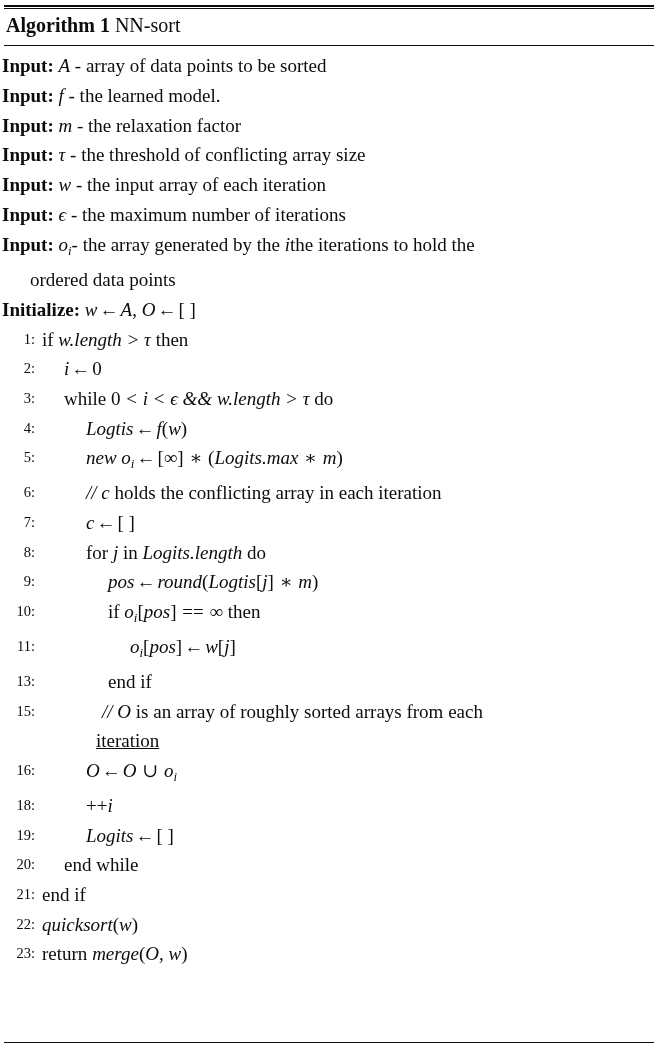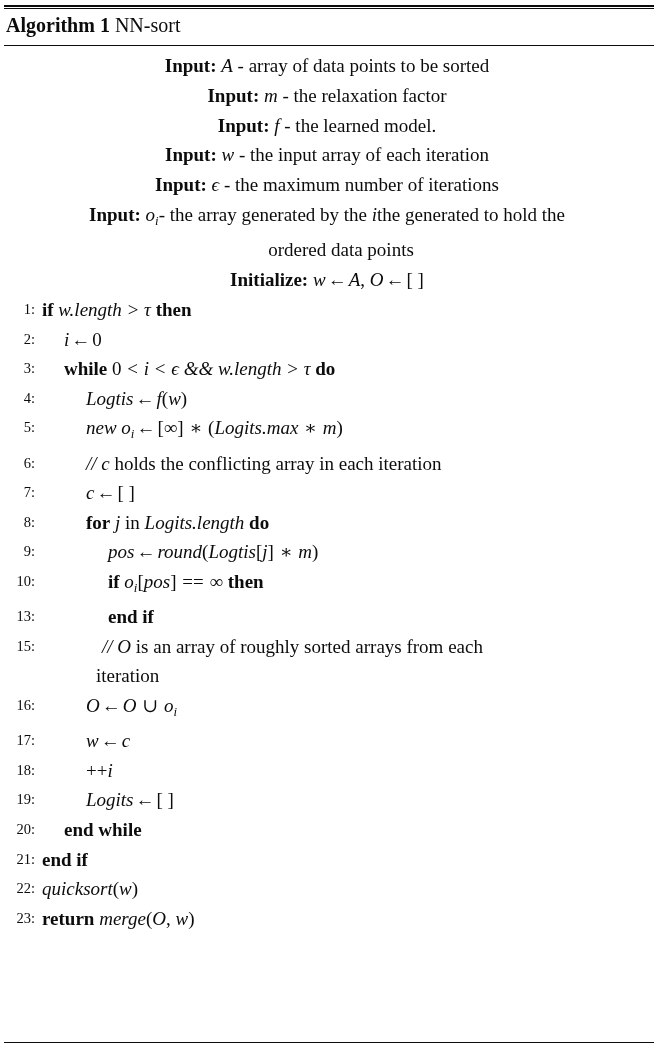--- a/index.html
+++ b/index.html
@@ -104,40 +104,39 @@
   
   .i0 { padding-left: 0px; }
   .i1 { padding-left: 22px; }
   .i2 { padding-left: 44px; }
   .i3 { padding-left: 66px; }
   .i4 { padding-left: 88px; }
 
   
   .labelrow .code {
     margin-left: 2px;
-    text-align: center;
   }
   .labelrow {
     font-size: 19px;
     line-height: 29.8px;
   }
   .label-kw {
     font-weight: bold;
   }
   .labelrow.wrapped {
     white-space: normal;
   }
   .cont-indent {
     display: inline-block;
     width: 28px;
   }
 
   
   .mi { font-style: italic; }
-  .mb { font-weight: bold; }
+  .mb { font-weight: normal; }
   .mr { font-style: normal; }
   .sub {
     font-size: 0.68em;
     vertical-align: -0.28em;
     font-style: italic;
   }
   .op { font-style: normal; padding: 0 1px; }
   .arrow { font-style: normal; padding: 0 2px; }
   .nw { white-space: nowrap; }
 
@@ -149,20 +148,21 @@
     padding-left: 16px;
   }
   .row.cmtwrap .code {
     margin-left: 42px;
   }
   .row.cmtwrap .wrapline2 {
     display: block;
     margin-left: -6px;
     padding-left: 0;
     text-indent: 0;
+    text-decoration: underline;
   }
 </style>
 </head>
 <body>
 
 <div id="algorithm-float">
 
   <div class="rule-top"></div>
 
   <div class="alg-title">
@@ -177,54 +177,61 @@
       <span class="code">
         <span class="label-kw">Input:</span>
         <span class="mi">A</span>
         <span class="mr">- array of data points to be sorted</span>
       </span>
     </div>
 
     <div class="row labelrow">
       <span class="code">
         <span class="label-kw">Input:</span>
+        <span class="mi">f</span>
+        <span class="mr">- the learned model.</span>
+      </span>
+    </div>
+
+    <div class="row labelrow">
+      <span class="code">
+        <span class="label-kw">Input:</span>
         <span class="mi">m</span>
         <span class="mr">- the relaxation factor</span>
       </span>
     </div>
 
     <div class="row labelrow">
       <span class="code">
         <span class="label-kw">Input:</span>
-        <span class="mi">f</span>
-        <span class="mr">- the learned model.</span>
-      </span>
-    </div>
-
+        <span class="mi">τ</span>
+        <span class="mr">- the threshold of conflicting array size</span>
+      </span>
+    </div>
 
     <div class="row labelrow">
       <span class="code">
         <span class="label-kw">Input:</span>
         <span class="mi">w</span>
         <span class="mr">- the input array of each iteration</span>
       </span>
     </div>
 
     <div class="row labelrow">
       <span class="code">
         <span class="label-kw">Input:</span>
         <span class="mi">ϵ</span>
         <span class="mr">- the maximum number of iterations</span>
       </span>
     </div>
 
     <div class="row labelrow wrapped">
       <span class="code">
         <span class="label-kw">Input:</span>
-        <span class="nw"><span class="mi">o</span><span class="sub">i</span></span><span class="mr">- the array generated by the </span><span class="mi">i</span><span class="mr">the generated to hold the</span>
+        <span class="nw"><span class="mi">o</span><span class="sub">i</span></span><span class="mr">- the array generated by the </span><span class="mi">i</span><span class="mr">the iterations to hold the</span>
         <br><span class="cont-indent"></span><span class="mr">ordered data points</span>
       </span>
     </div>
 
     <div class="row labelrow">
       <span class="code">
         <span class="label-kw">Initialize:</span>
         <span class="mi">w<span class="arrow">←</span>A<span class="mr">,</span> O<span class="arrow">←</span><span class="mr">[ ]</span></span>
       </span>
     </div>
@@ -292,20 +299,26 @@
       </span>
     </div>
 
     <div class="row">
       <span class="lineno">10:</span>
       <span class="code i3">
         <span class="mb">if</span> <span class="nw"><span class="mi">o</span><span class="sub">i</span></span><span class="mr">[</span><span class="mi">pos</span><span class="mr">]</span> <span class="op">==</span> <span class="mr">∞</span> <span class="mb">then</span>
       </span>
     </div>
 
+    <div class="row">
+      <span class="lineno">11:</span>
+      <span class="code i4">
+        <span class="nw"><span class="mi">o</span><span class="sub">i</span></span><span class="mr">[</span><span class="mi">pos</span><span class="mr">]</span><span class="arrow">←</span><span class="mi">w</span><span class="mr">[</span><span class="mi">j</span><span class="mr">]</span>
+      </span>
+    </div>
 
 
     <div class="row">
       <span class="lineno">13:</span>
       <span class="code i3">
         <span class="mb">end if</span>
       </span>
     </div>
 
 
@@ -317,26 +330,20 @@
       </span>
     </div>
 
     <div class="row">
       <span class="lineno">16:</span>
       <span class="code i2">
         <span class="mi">O</span><span class="arrow">←</span><span class="mi">O</span> <span class="op">∪</span> <span class="nw"><span class="mi">o</span><span class="sub">i</span></span>
       </span>
     </div>
 
-    <div class="row">
-      <span class="lineno">17:</span>
-      <span class="code i2">
-        <span class="mi">w</span><span class="arrow">←</span><span class="mi">c</span>
-      </span>
-    </div>
 
     <div class="row">
       <span class="lineno">18:</span>
       <span class="code i2">
         <span class="mr">++</span><span class="mi">i</span>
       </span>
     </div>
 
     <div class="row">
       <span class="lineno">19:</span>

